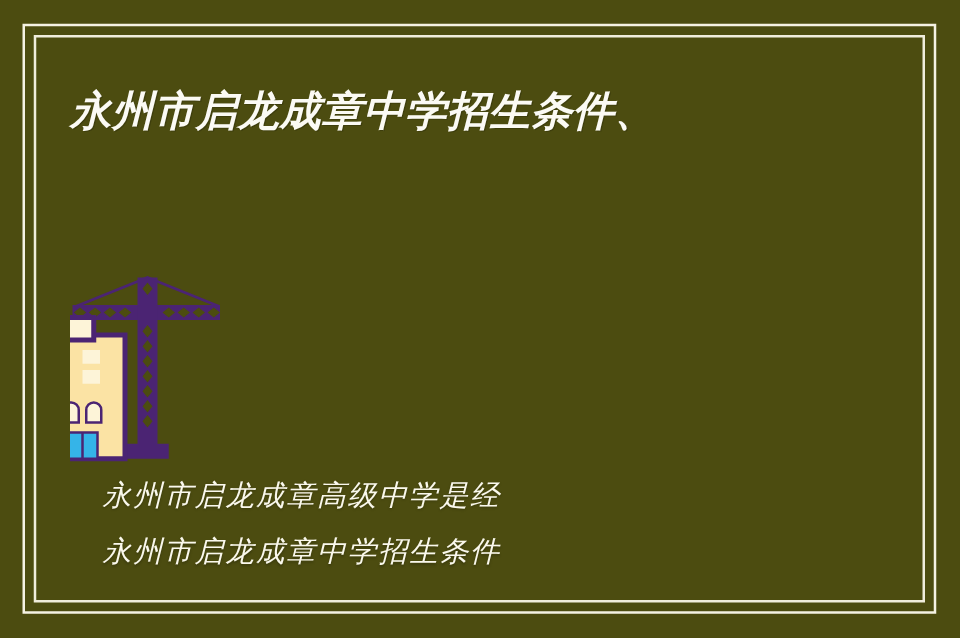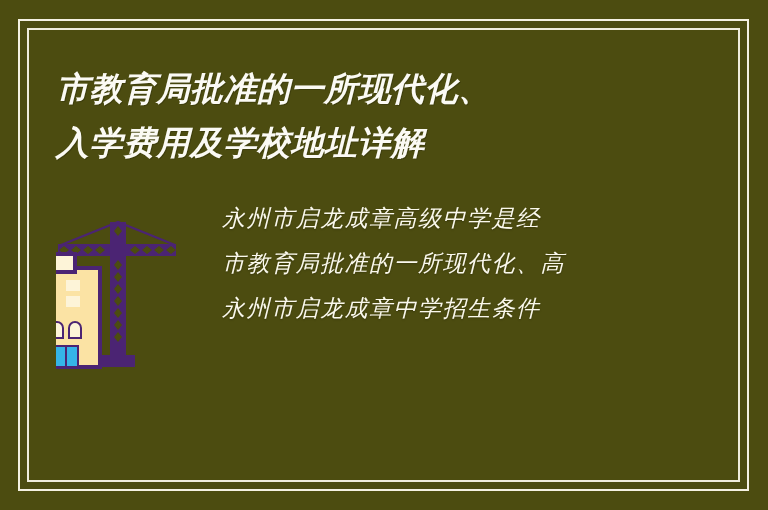--- a/index.html
+++ b/index.html
@@ -64,20 +64,21 @@
   }
 
   
   .content-row {
     position: absolute;
     left: 56px;
     top: 196px;
     right: 56px;
     display: flex;
     align-items: flex-start;
+    flex-direction: column;
   }
 
   .illustration {
     position: relative;
     width: 140px;
     height: 165px;
     flex: 0 0 140px;
     margin-top: 14px;
   }
   .illustration svg { display: block; }
@@ -97,22 +98,21 @@
 </style>
 </head>
 <body>
 
 <div class="poster">
 
   <div class="frame-outer"></div>
   <div class="frame-inner"></div>
 
   <div class="title-block">
-    <div class="title-line">市教育局批准的一所现代化、</div>
-    <div class="title-line">入学费用及学校地址详解</div>
+    <div class="title-line">永州市启龙成章中学招生条件、</div>
   </div>
 
   <div class="content-row">
 
     <div class="illustration">
       <svg width="140" height="165" viewBox="0 0 140 165" xmlns="http://www.w3.org/2000/svg">
 
         <g fill="none" stroke="#4b2473" stroke-width="2.2">
           <path d="M5 35 L62 12 L119 35"></path>
         </g>
@@ -173,18 +173,17 @@
           <g>
             <rect x="-2" y="136" width="24" height="21" fill="#35b4e8" stroke="#4b2473" stroke-width="2"></rect>
             <line x1="10" y1="136" x2="10" y2="157" stroke="#4b2473" stroke-width="2"></line>
           </g>
         </g>
       </svg>
     </div>
 
     <div class="paragraph">
       <span class="pline">永州市启龙成章高级中学是经</span>
-      <span class="pline">市教育局批准的一所现代化、高</span>
       <span class="pline">永州市启龙成章中学招生条件</span>
     </div>
 
   </div>
 </div>
 
 </body></html>

